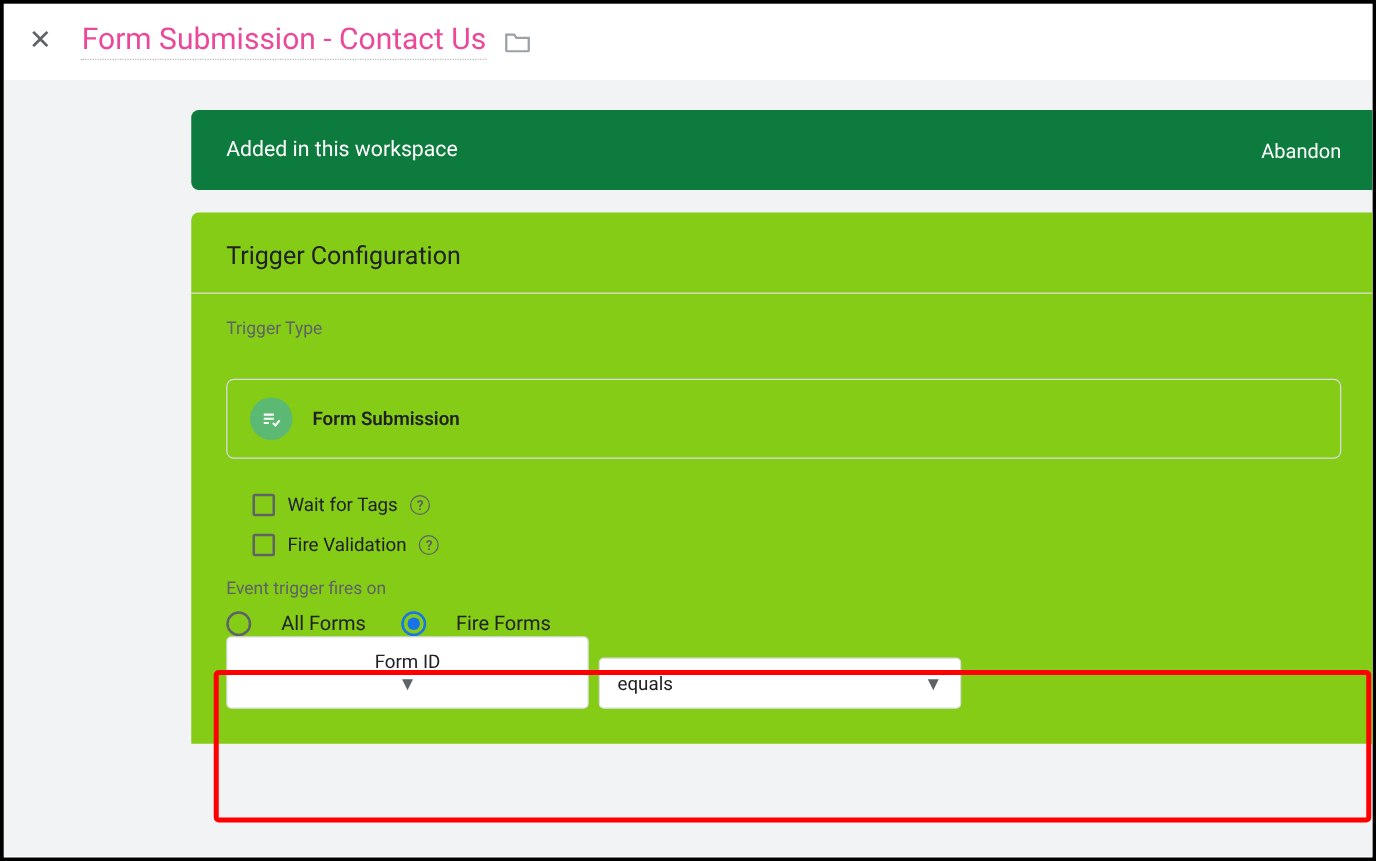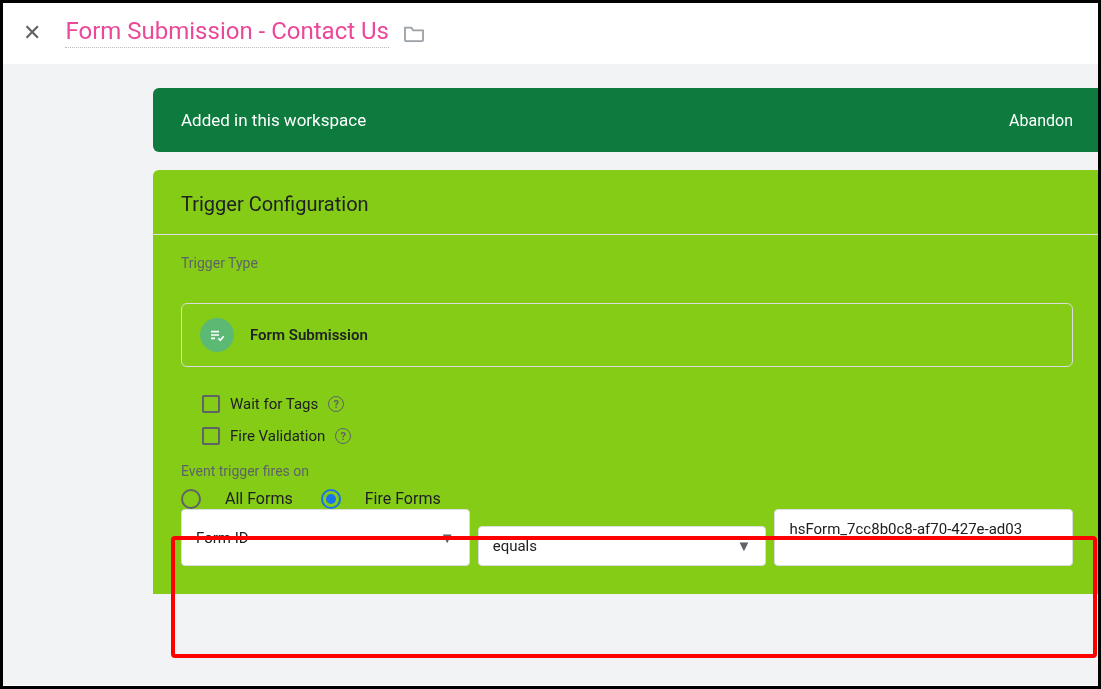--- a/index.html
+++ b/index.html
@@ -182,21 +182,21 @@
     border: 1px solid #dadce0;
     border-radius: 4px;
     padding: 10px 14px;
     font-size: 15px;
     display: flex;
     justify-content: space-between;
     align-items: center;
     background: #fff;
     cursor: pointer;
   }
-  .dd1 { width: 290px; }
+  .dd1 { width: 290px; flex-direction: column; }
   .dd2 { width: 290px; margin-top: 17px; }
   .ddinput {
     border: 1px solid #dadce0;
     border-radius: 4px;
     padding: 10px 14px;
     font-size: 15px;
     width: 300px;
     background: #fff;
   }
   .caret {
@@ -261,23 +261,20 @@
 
         <div class="cond-row">
           <div class="dd dd1">
             <span>Form ID</span>
             <span class="caret">▼</span>
           </div>
           <div class="dd dd2">
             <span>equals</span>
             <span class="caret">▼</span>
           </div>
-          <div class="ddinput">
-            <span>hsForm_7cc8b0c8-af70-427e-ad03</span>
-          </div>
         </div>
 
       </div>
     </div>
   </div>
 
   <div class="highlight-box"></div>
 </div>
 
 </body></html>

